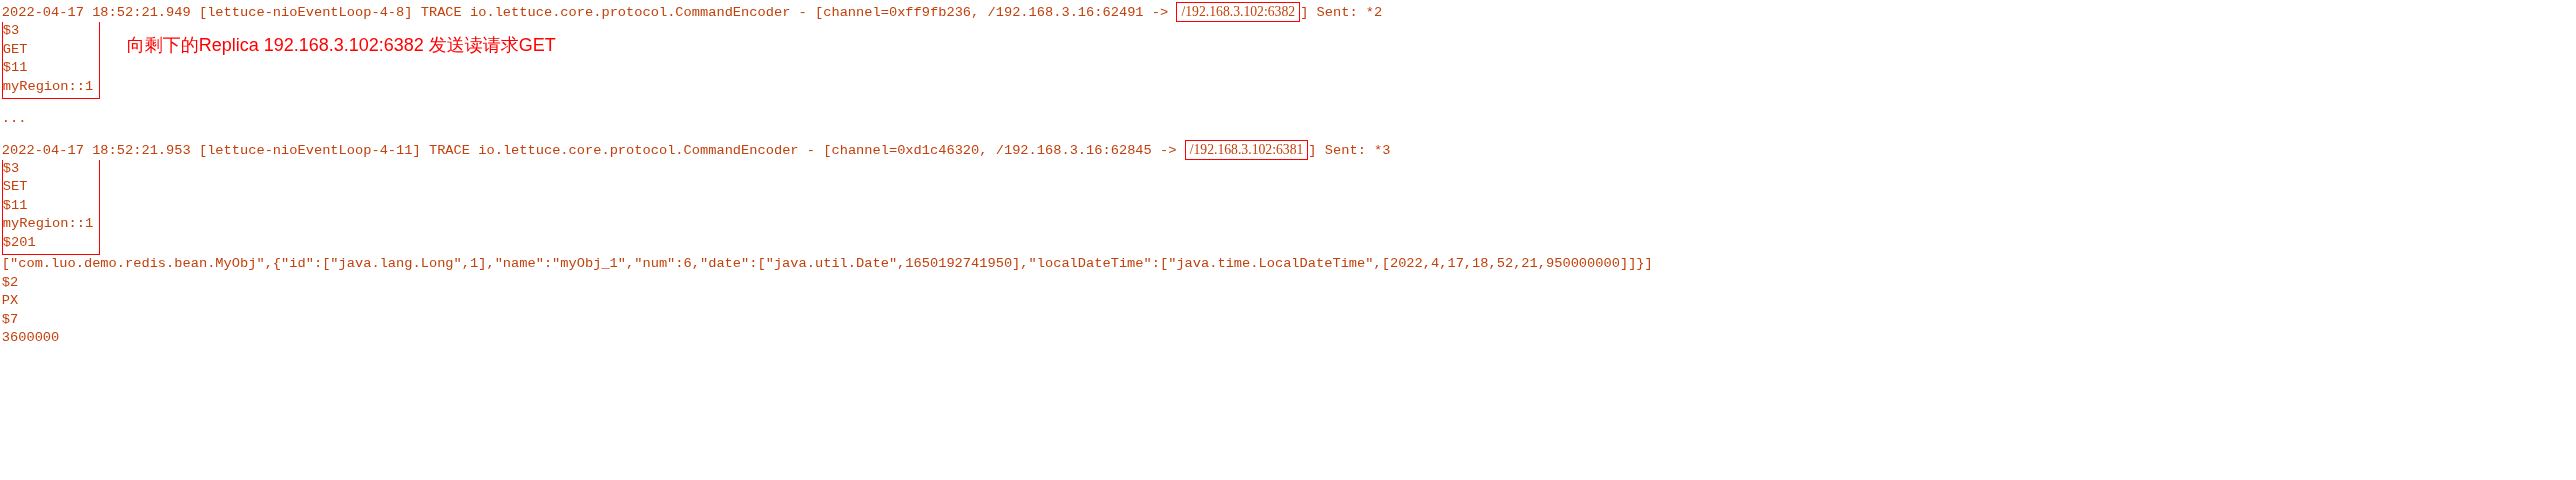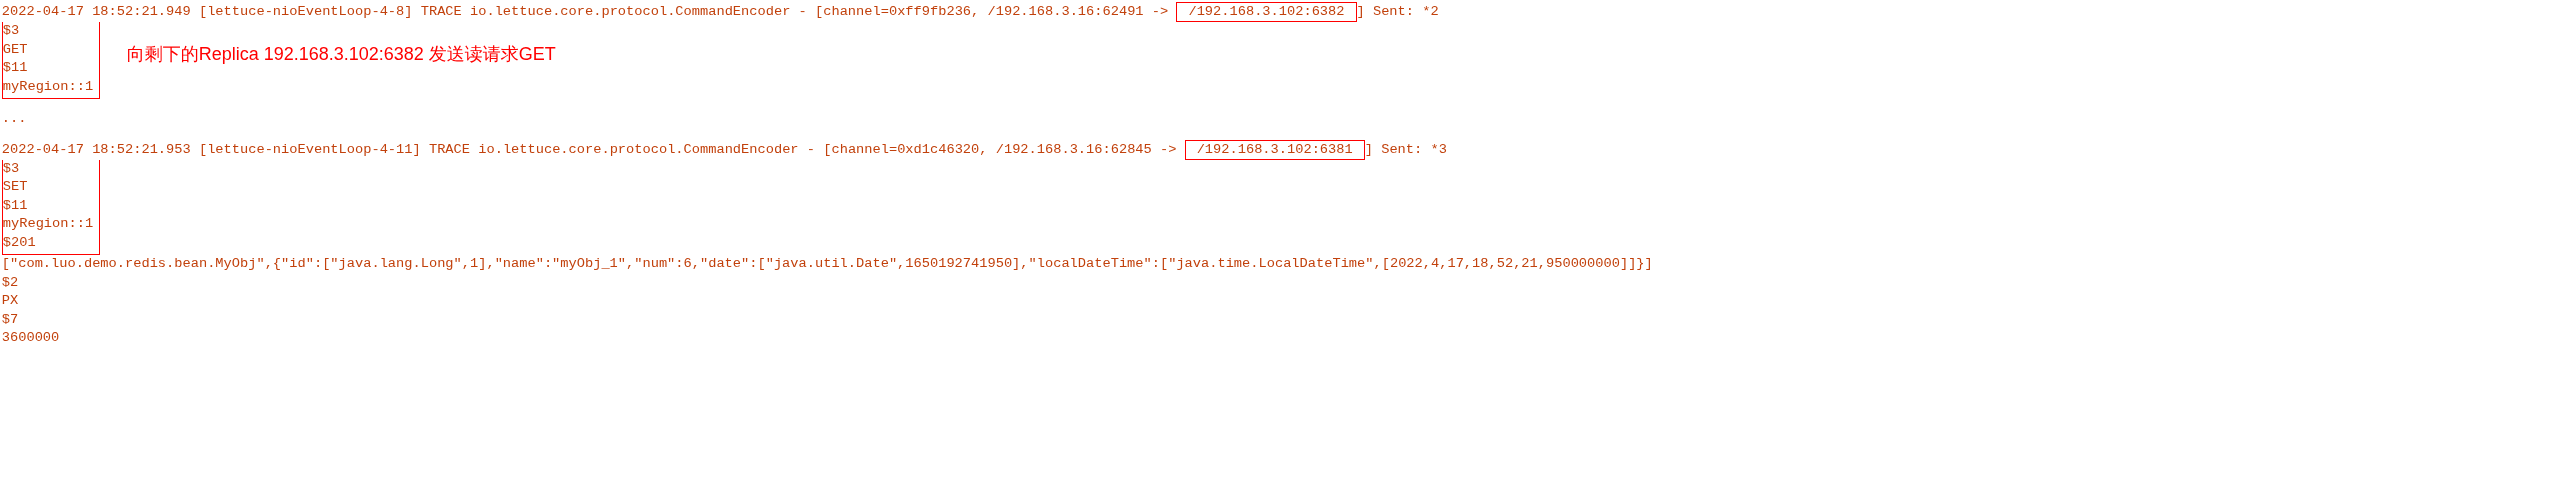--- a/index.html
+++ b/index.html
@@ -14,31 +14,32 @@
       overflow-x: auto;
     }
     .log-line {
       position: relative;
     }
     .grey {
       color: #c2410c;
     }
     .hl-box {
       border: 1.8px solid #f00;
-      padding: 0 11px;
+      padding: 0 4px;
       display: inline-block;
+      font-family: Liberation Serif, serif;
     }
     .annotation {
       color: #f00;
       font-family: 'Microsoft YaHei', 'SimSun', sans-serif;
       font-size: 18px;
       display: inline-block;
       vertical-align: top;
       margin-left: 27px;
-      margin-top: 20px;
+      margin-top: 11px;
     }
     .row {
       display: flex;
       align-items: flex-start;
     }
     .cmd-block {
       border-left: 1.8px solid #f00;
       border-right: 1.8px solid #f00;
       border-bottom: 1.8px solid #f00;
       padding: 0 5.5px 1.8px 0;

